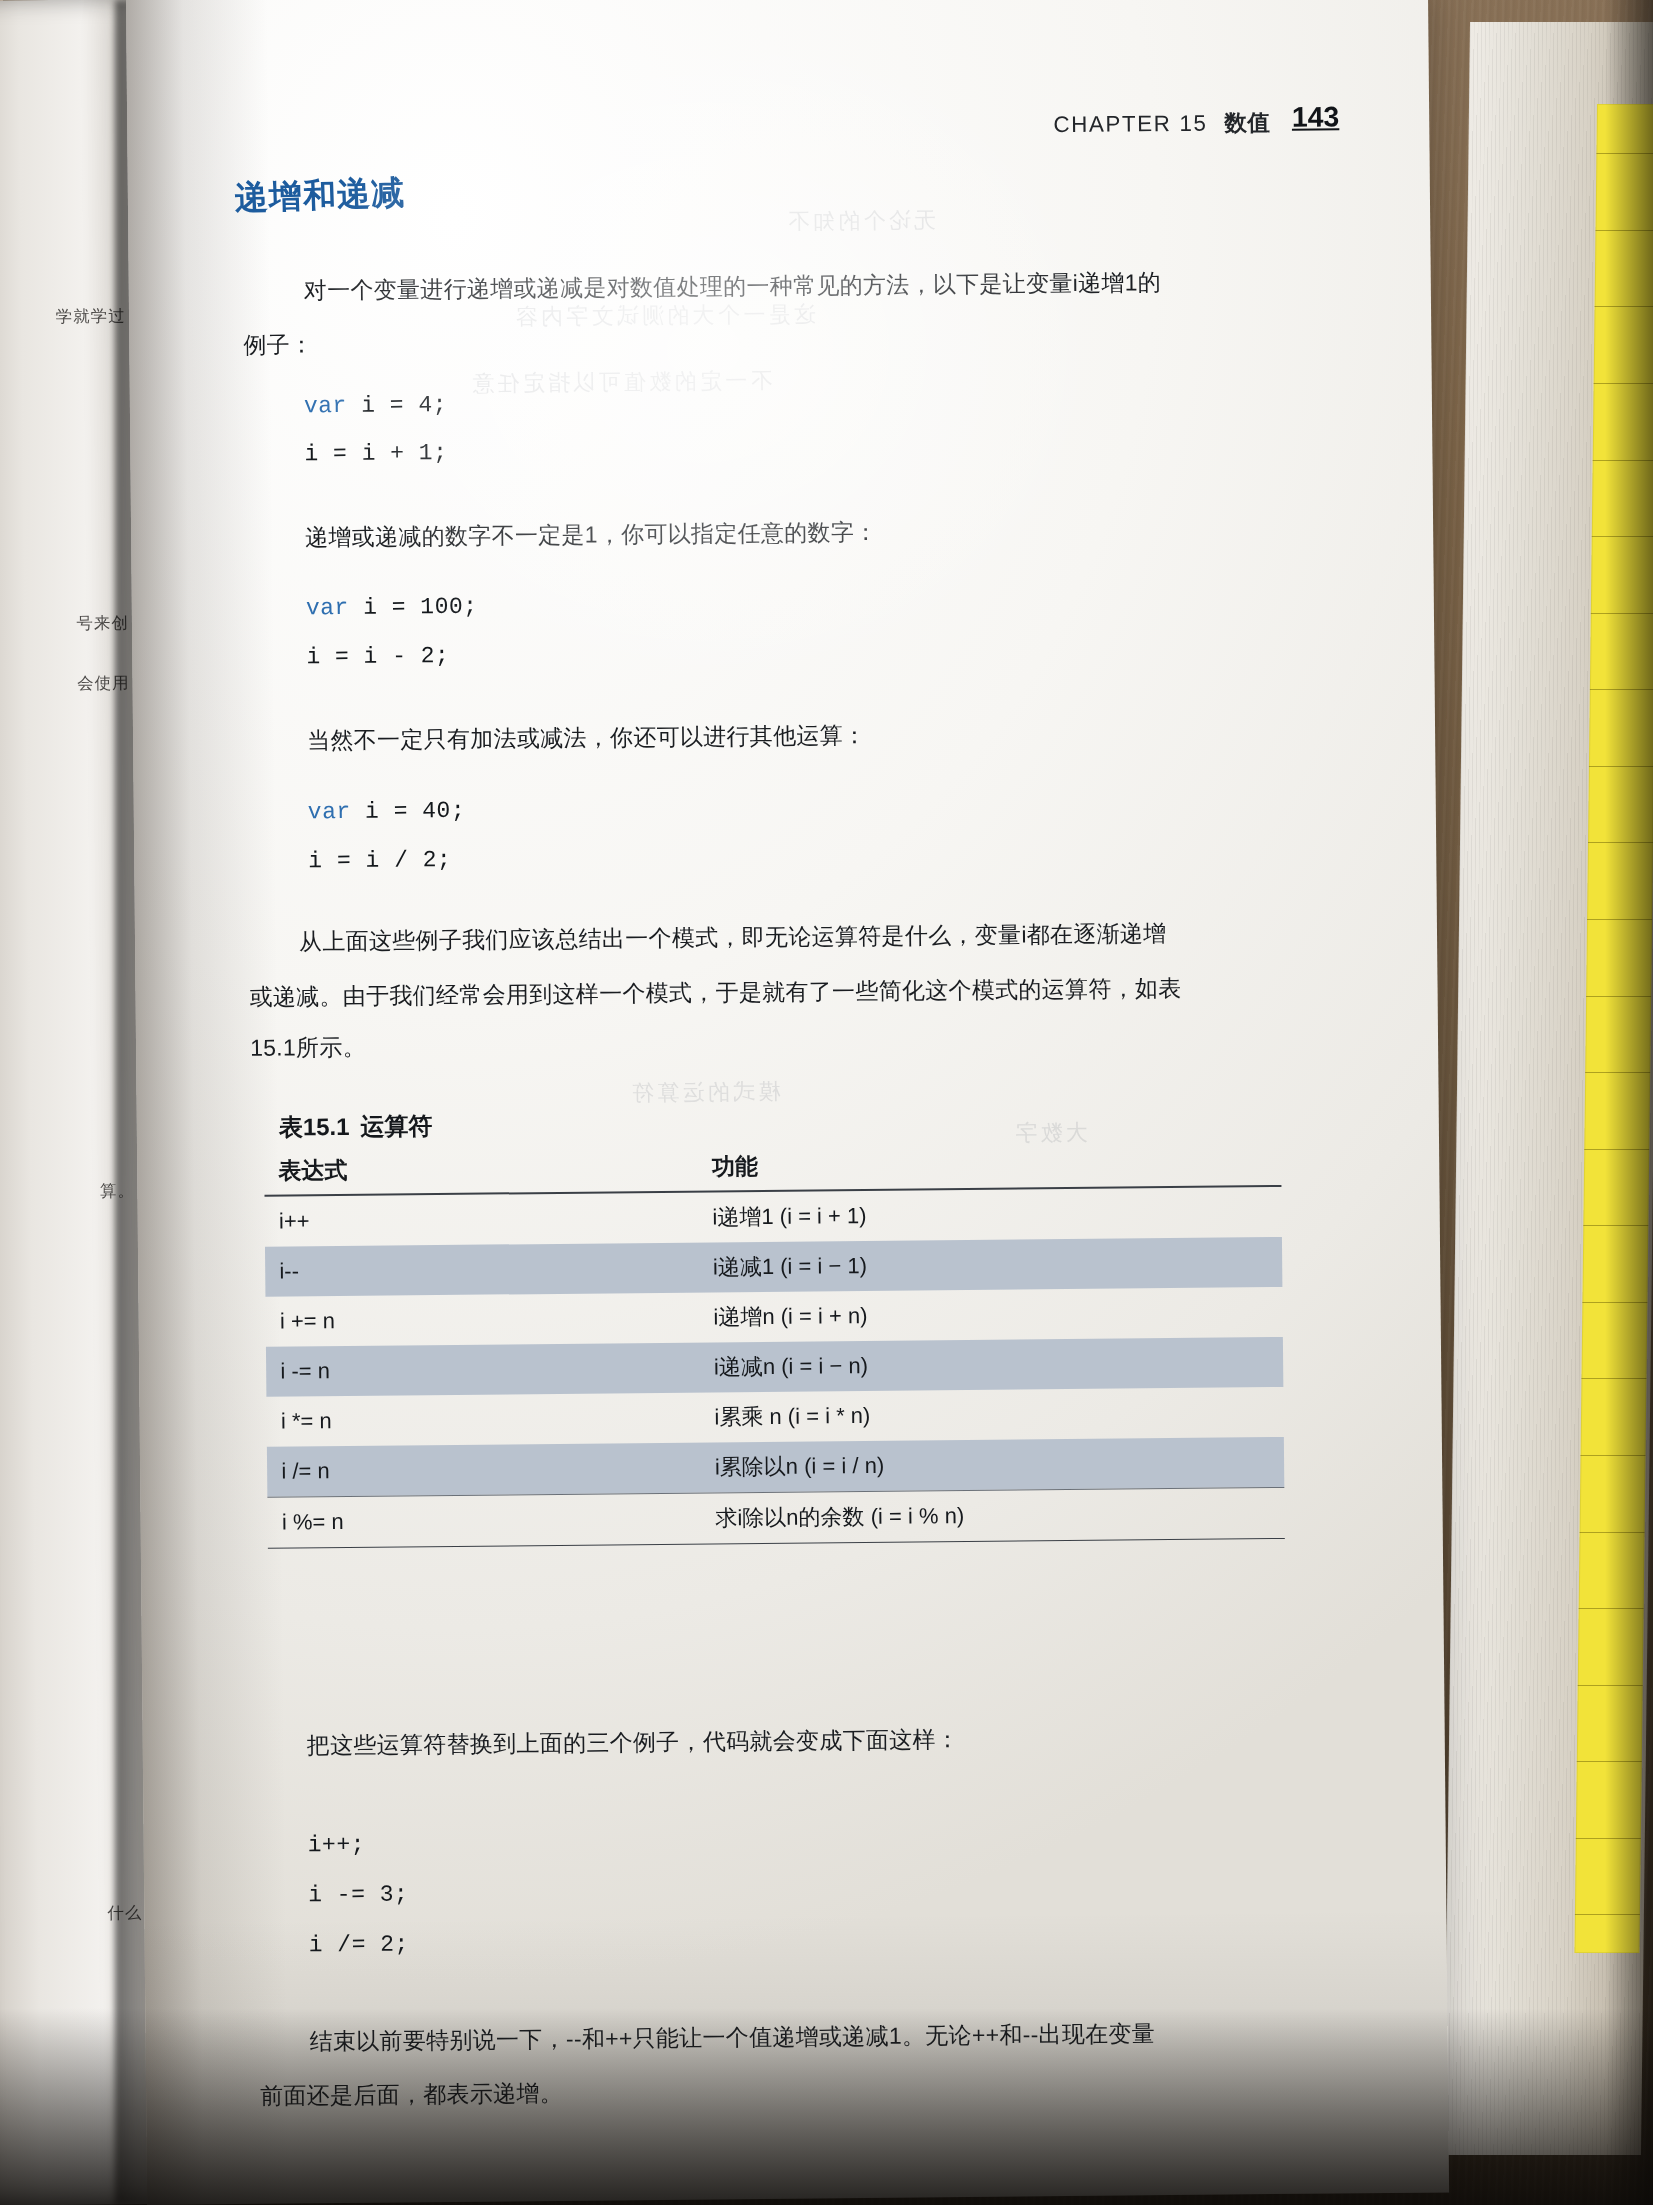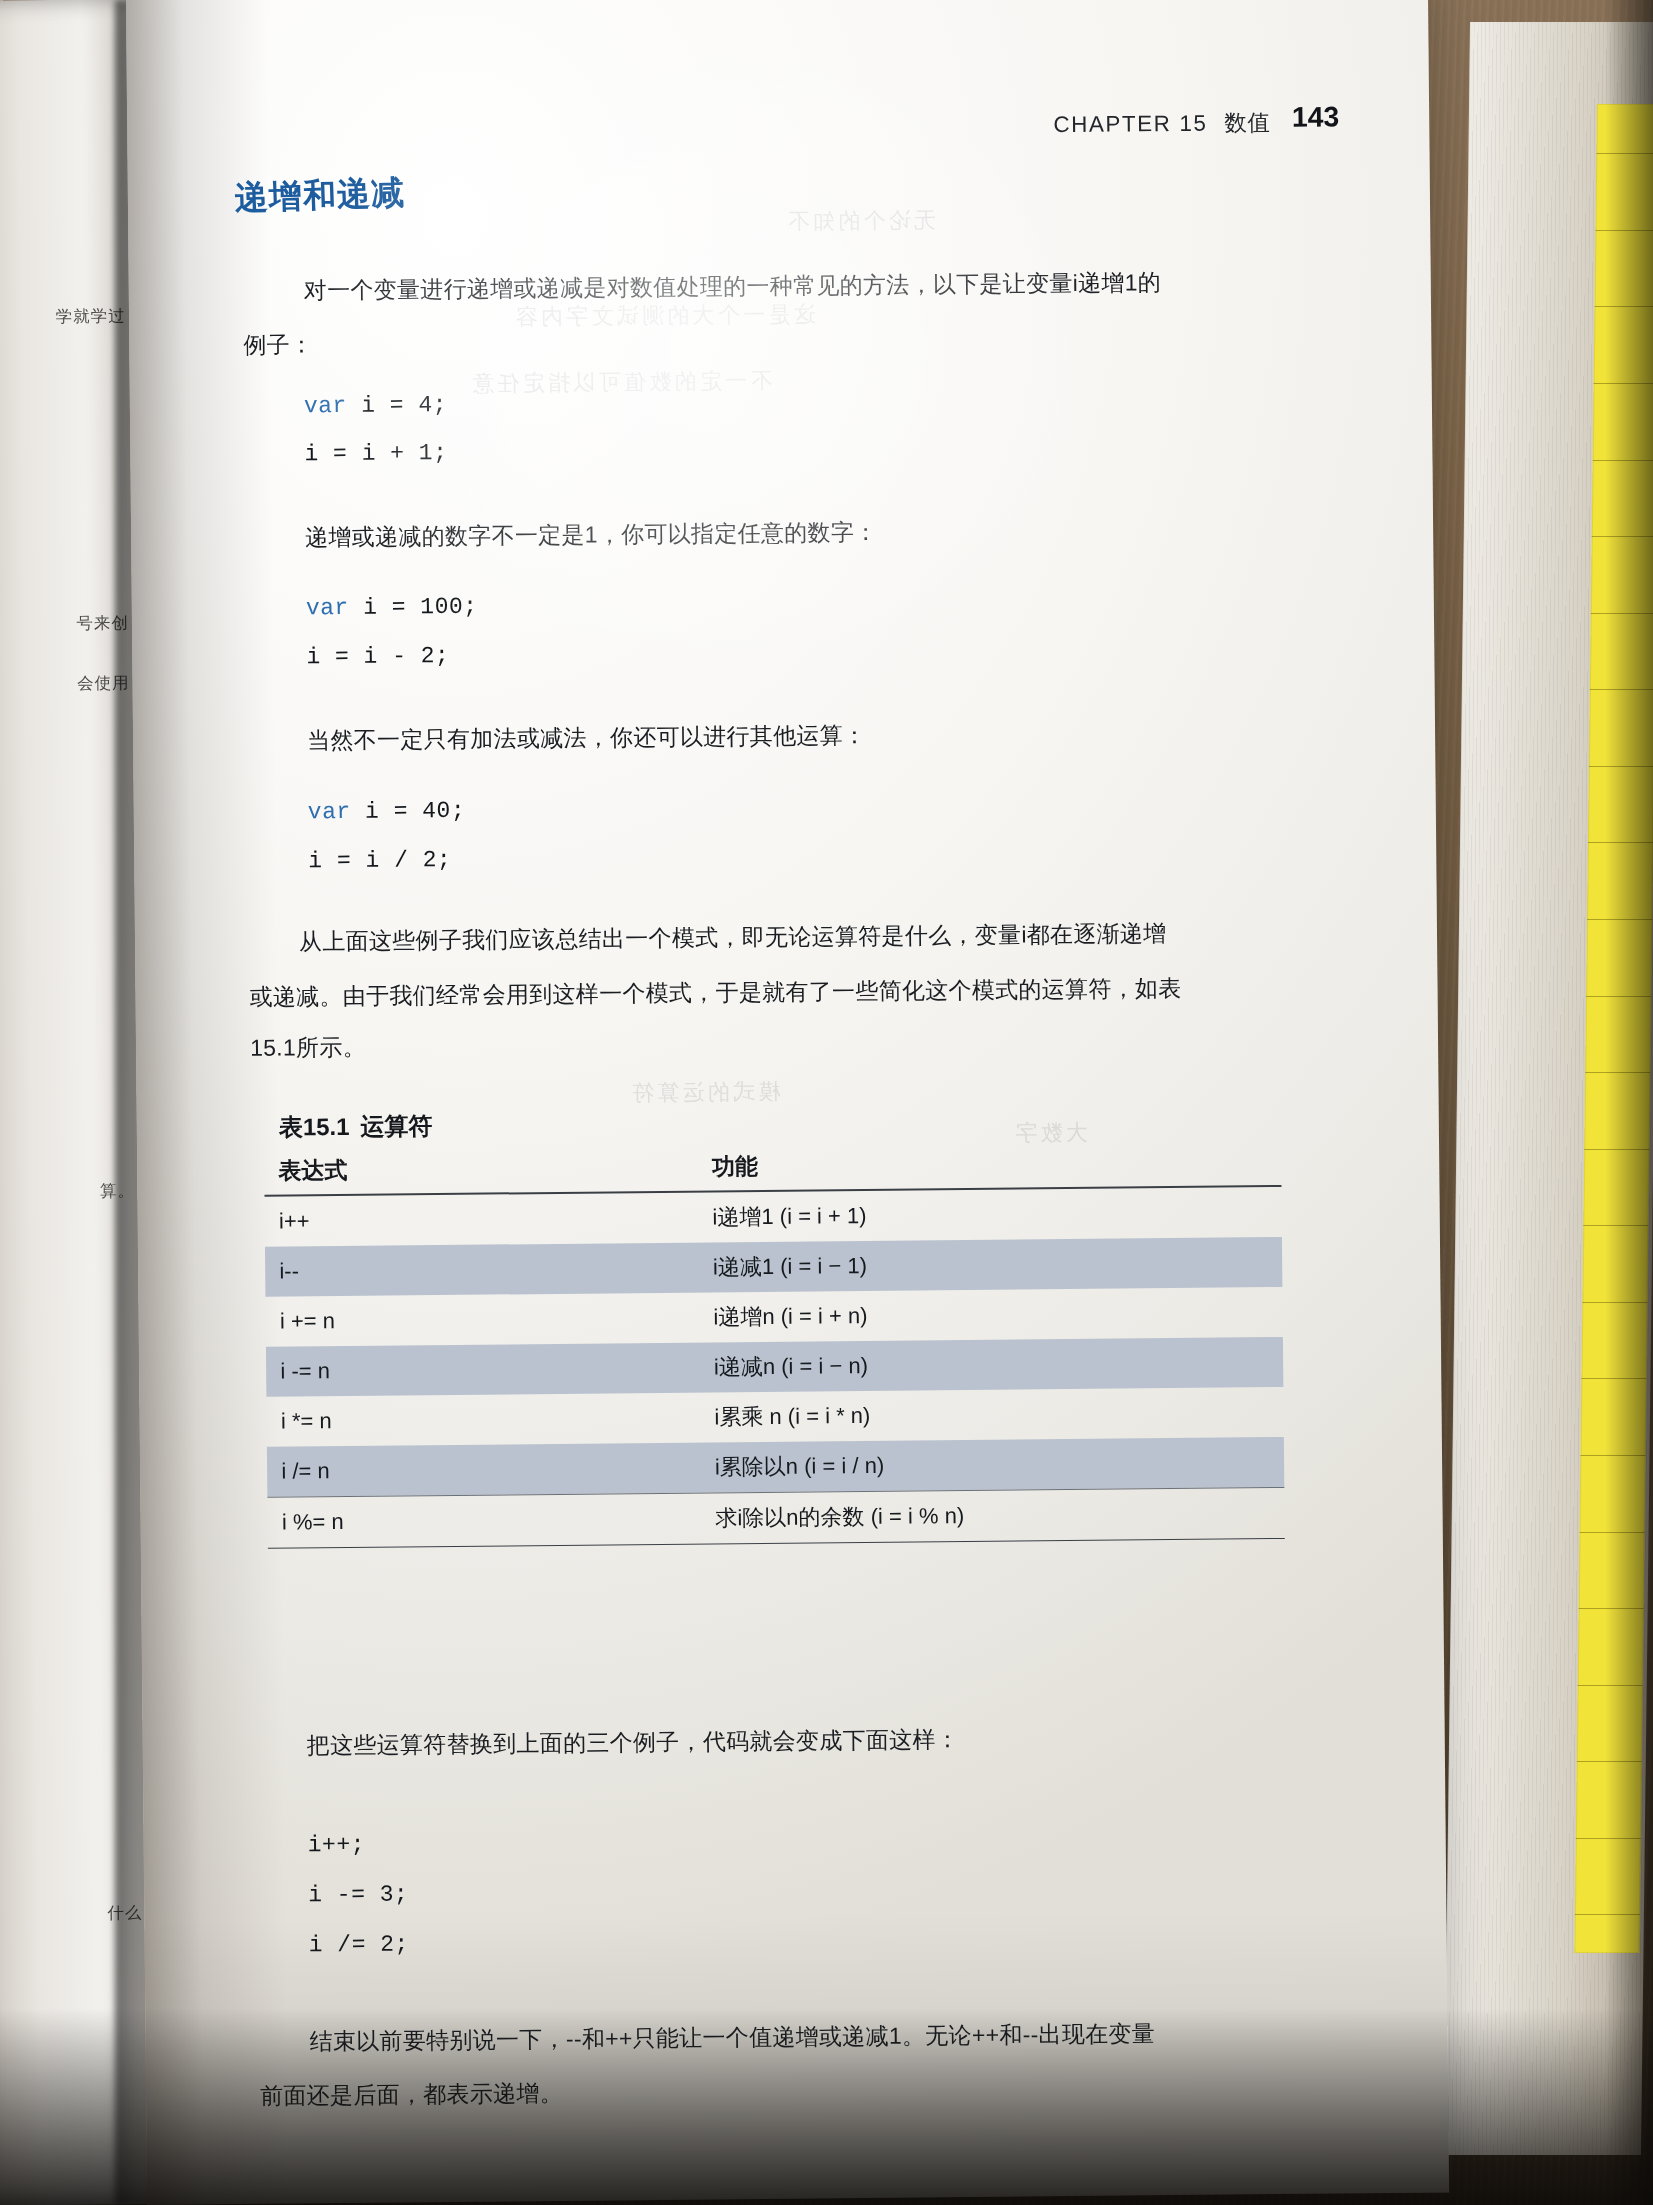--- a/index.html
+++ b/index.html
@@ -144,27 +144,28 @@
   
   .running-head {
     position: absolute;
     right: 159px; top: 118px;
     font-size: 22.4px;
     color: #23262a;
     letter-spacing: 0.5px;
     white-space: nowrap;
   }
   .running-head .chapter-word { letter-spacing: 1.6px; }
-  .running-head .cn { font-weight: normal; margin-left: 17px; }
+  .running-head .cn { font-weight: bold; margin-left: 17px; }
   .folio {
     position: absolute;
     right: 90px; top: 112px;
     font-size: 28.4px;
     font-weight: bold;
     color: #111418;
+    text-decoration: underline;
   }
 
   
   .sec-head {
     position: absolute;
     left: 107px; top: 175px;
     font-size: 33px;
     font-weight: bold;
     color: #1d5c9e;
     letter-spacing: 1.1px;

